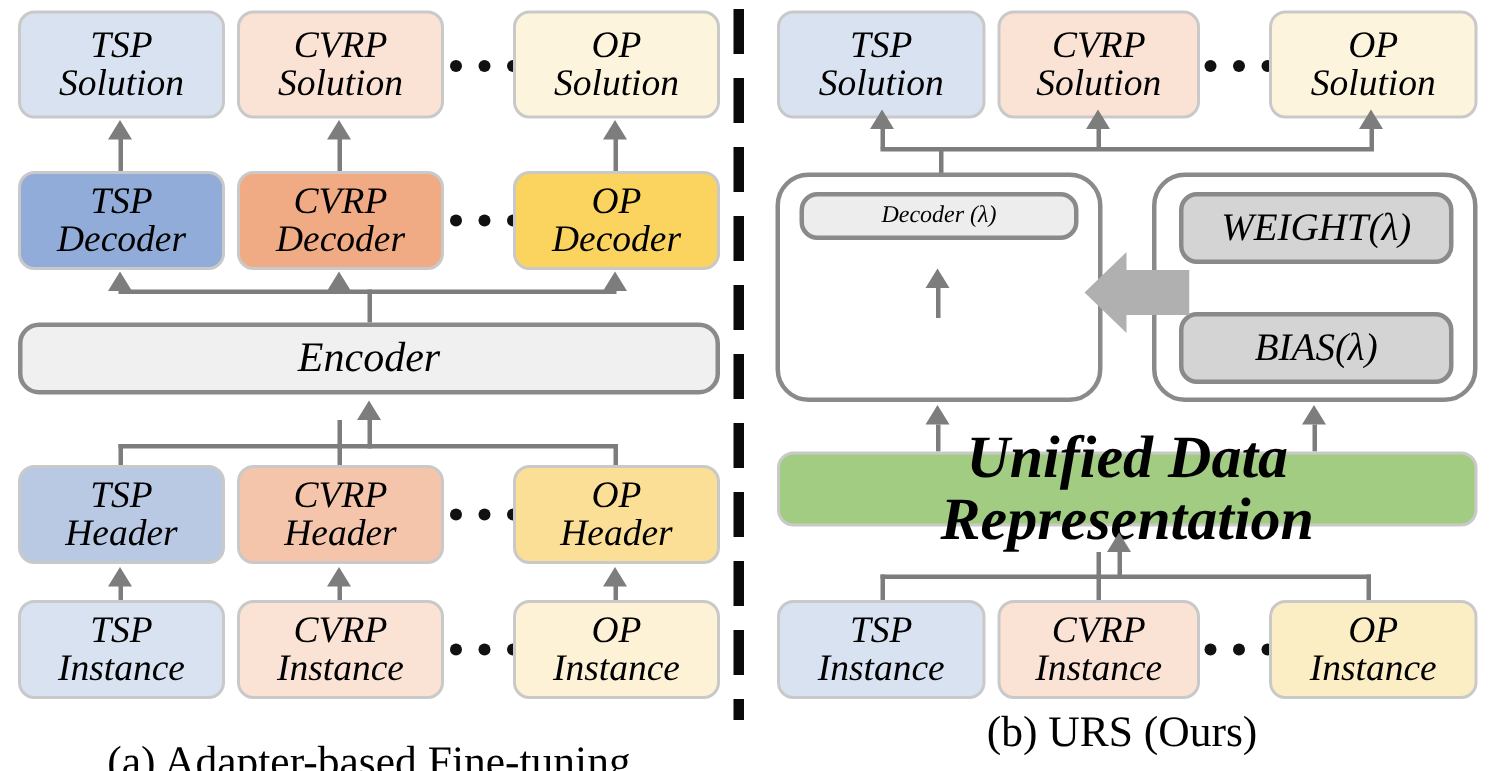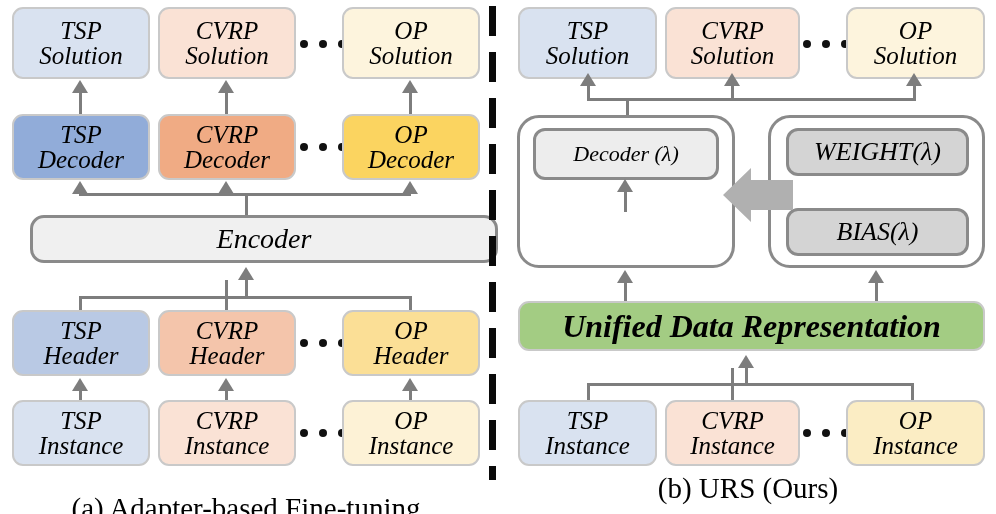--- a/index.html
+++ b/index.html
@@ -123,21 +123,21 @@
   <div class="hline" style="left:79px;top:193px;width:332px;"></div>
   <div class="vline" style="left:245px;top:193px;height:22px;"></div>
   <div class="vline" style="left:79px;top:193px;height:-0px;"></div>
   <div class="vline" style="left:79px;top:193px;height:1px;"></div>
   <div class="arrowhead" style="left:72px;top:181px;"></div>
   <div class="arrowhead" style="left:218px;top:181px;"></div>
   <div class="vline" style="left:225px;top:193px;height:1px;"></div>
   <div class="arrowhead" style="left:402px;top:181px;"></div>
   <div class="vline" style="left:409px;top:193px;height:1px;"></div>
 
-  <div class="box grayedge" style="left:30px;top:215px;width:468px;height:48px;background:#f0f0f0;font-size:28px;border-width:3px;border-radius:14px;">Encoder</div>
+  <div class="box grayedge" style="left:12px;top:215px;width:468px;height:48px;background:#f0f0f0;font-size:28px;border-width:3px;border-radius:14px;">Encoder</div>
 
   <div class="arrowhead" style="left:238px;top:267px;"></div>
   <div class="vline" style="left:245px;top:280px;height:19px;"></div>
   <div class="hline" style="left:79px;top:296px;width:332px;"></div>
   <div class="vline" style="left:79px;top:296px;height:22px;"></div>
   <div class="vline" style="left:225px;top:280px;height:38px;"></div>
   <div class="vline" style="left:409px;top:296px;height:22px;"></div>
 
   <div class="box" style="left:12px;top:310px;width:138px;height:66px;background:#b9c9e4;">TSP
 Header</div>
@@ -189,38 +189,38 @@
   <div class="hline" style="left:587px;top:98px;width:329px;"></div>
   <div class="vline" style="left:626px;top:98px;height:19px;"></div>
   <div class="vline" style="left:587px;top:85px;height:14px;"></div>
   <div class="arrowhead" style="left:580px;top:73px;"></div>
   <div class="vline" style="left:731px;top:85px;height:14px;"></div>
   <div class="arrowhead" style="left:724px;top:73px;"></div>
   <div class="vline" style="left:913px;top:85px;height:14px;"></div>
   <div class="arrowhead" style="left:906px;top:73px;"></div>
 
   <div class="container" style="left:517px;top:115px;width:218px;height:153px;"></div>
-  <div class="box grayedge" style="left:533px;top:128px;width:186px;height:52px;background:#ededed;font-size:22px;border-width:3px;border-radius:12px;text-align:right;">Decoder (λ)</div>
+  <div class="box grayedge" style="left:533px;top:128px;width:186px;height:32px;background:#ededed;font-size:16px;border-width:3px;border-radius:12px;text-align:right;">Decoder (λ)</div>
   <div class="vline" style="left:624px;top:191px;height:21px;"></div>
   <div class="arrowhead" style="left:617px;top:179px;"></div>
 
   <div class="container" style="left:768px;top:115px;width:217px;height:153px;"></div>
   <div class="box grayedge" style="left:786px;top:128px;width:183px;height:48px;background:#d4d4d4;font-size:26px;border-width:3px;border-radius:12px;">WEIGHT(λ)</div>
   <div class="box grayedge" style="left:786px;top:208px;width:183px;height:48px;background:#d4d4d4;font-size:26px;border-width:3px;border-radius:12px;">BIAS(λ)</div>
 
   <svg id="blockarrow" viewBox="0 0 70 70">
     <polygon points="0,35 28,8 28,20 70,20 70,50 28,50 28,62" fill="#b0b0b0"></polygon>
   </svg>
 
   <div class="vline" style="left:624px;top:283px;height:18px;"></div>
   <div class="arrowhead" style="left:617px;top:270px;"></div>
   <div class="vline" style="left:875px;top:283px;height:18px;"></div>
   <div class="arrowhead" style="left:868px;top:270px;"></div>
 
-  <div class="box" style="left:518px;top:301px;width:467px;height:50px;background:#a3cc83;font-size:32px;font-weight:bold;">Unified Data Representation</div>
+  <div class="box" style="left:518px;top:301px;width:467px;height:50px;background:#a3cc83;font-size:40px;font-weight:bold;">Unified Data Representation</div>
 
   <div class="arrowhead" style="left:738px;top:355px;"></div>
   <div class="vline" style="left:745px;top:368px;height:18px;"></div>
   <div class="hline" style="left:587px;top:383px;width:327px;"></div>
   <div class="vline" style="left:587px;top:383px;height:20px;"></div>
   <div class="vline" style="left:731px;top:368px;height:35px;"></div>
   <div class="vline" style="left:911px;top:383px;height:20px;"></div>
 
   <div class="box" style="left:518px;top:400px;width:139px;height:66px;background:#d9e2f0;">TSP
 Instance</div>

